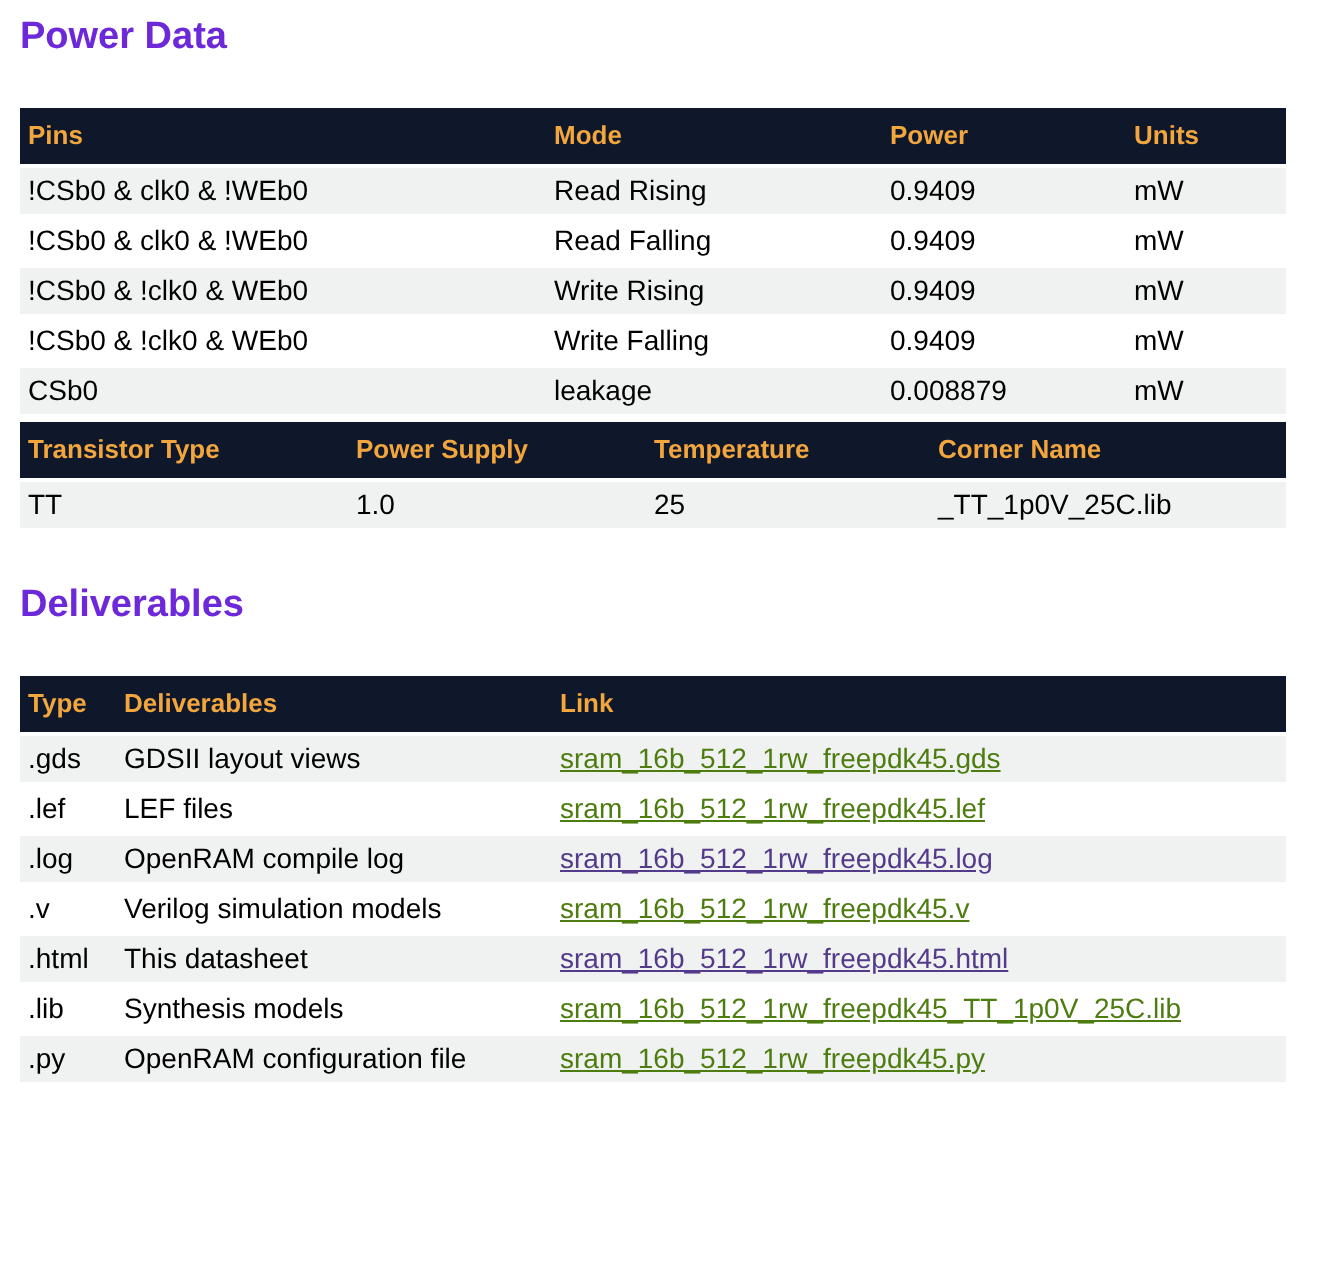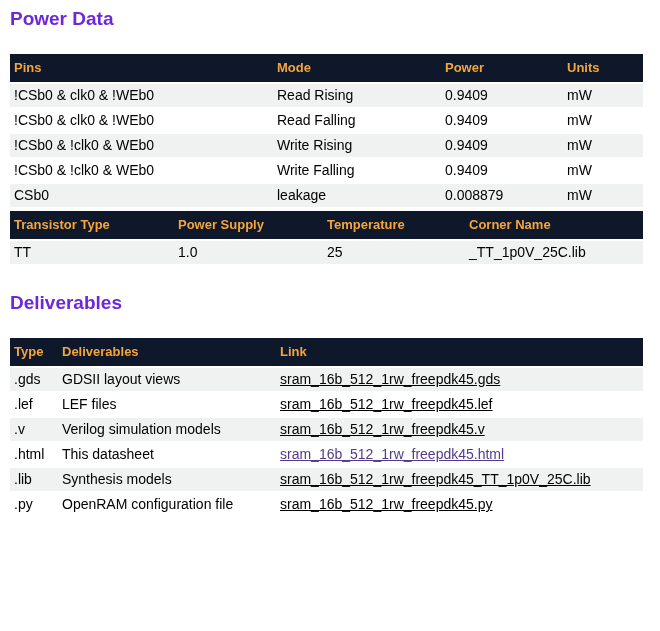--- a/index.html
+++ b/index.html
@@ -40,21 +40,21 @@
 
   
   .t-power .c1{width:263px} .t-power .c2{width:168px}
   .t-power .c3{width:122px} .t-power .c4{width:80px}
   
   .t-corners .c1{width:164px} .t-corners .c2{width:149px}
   .t-corners .c3{width:142px} .t-corners .c4{width:178px}
   
   .t-deliv .c1{width:48px} .t-deliv .c2{width:218px} .t-deliv .c3{width:367px}
 
-  a.file-link { color:#000000; text-decoration:underline; cursor:pointer; }
+  a.file-link { color:#4d7c0f; text-decoration:underline; cursor:pointer; }
   a.file-link.visited { color:#533a8b; }
 </style>
 </head>
 <body>
 
 <div class="page">
 
   <section>
     <h2 class="first">Power Data</h2>
     <table class="t-power">
@@ -154,20 +154,25 @@
           <td>.gds</td>
           <td>GDSII layout views</td>
           <td><a href="#" class="file-link">sram_16b_512_1rw_freepdk45.gds</a></td>
         </tr>
         <tr>
           <td>.lef</td>
           <td>LEF files</td>
           <td><a href="#" class="file-link">sram_16b_512_1rw_freepdk45.lef</a></td>
         </tr>
         <tr>
+          <td>.log</td>
+          <td>OpenRAM compile log</td>
+          <td><a href="#" class="file-link visited">sram_16b_512_1rw_freepdk45.log</a></td>
+        </tr>
+        <tr>
           <td>.v</td>
           <td>Verilog simulation models</td>
           <td><a href="#" class="file-link">sram_16b_512_1rw_freepdk45.v</a></td>
         </tr>
         <tr>
           <td>.html</td>
           <td>This datasheet</td>
           <td><a href="#" class="file-link visited">sram_16b_512_1rw_freepdk45.html</a></td>
         </tr>
         <tr>

